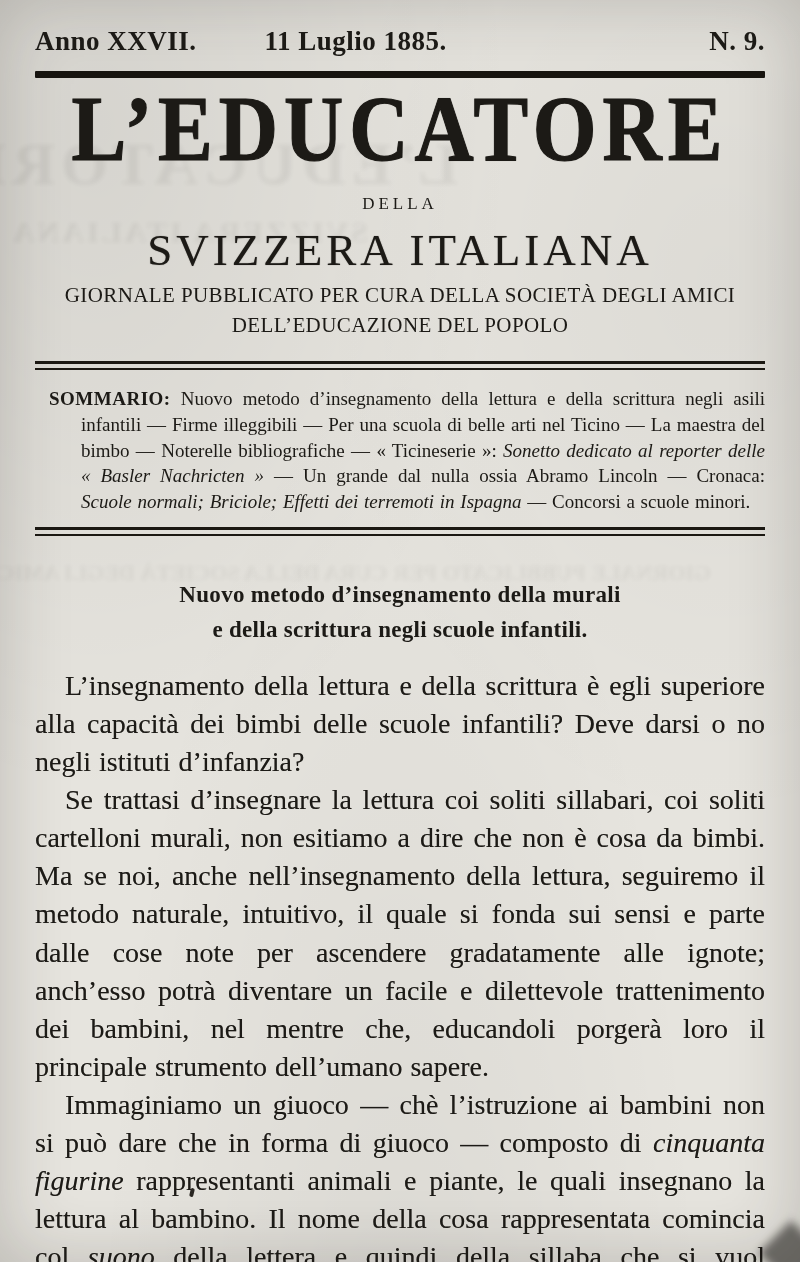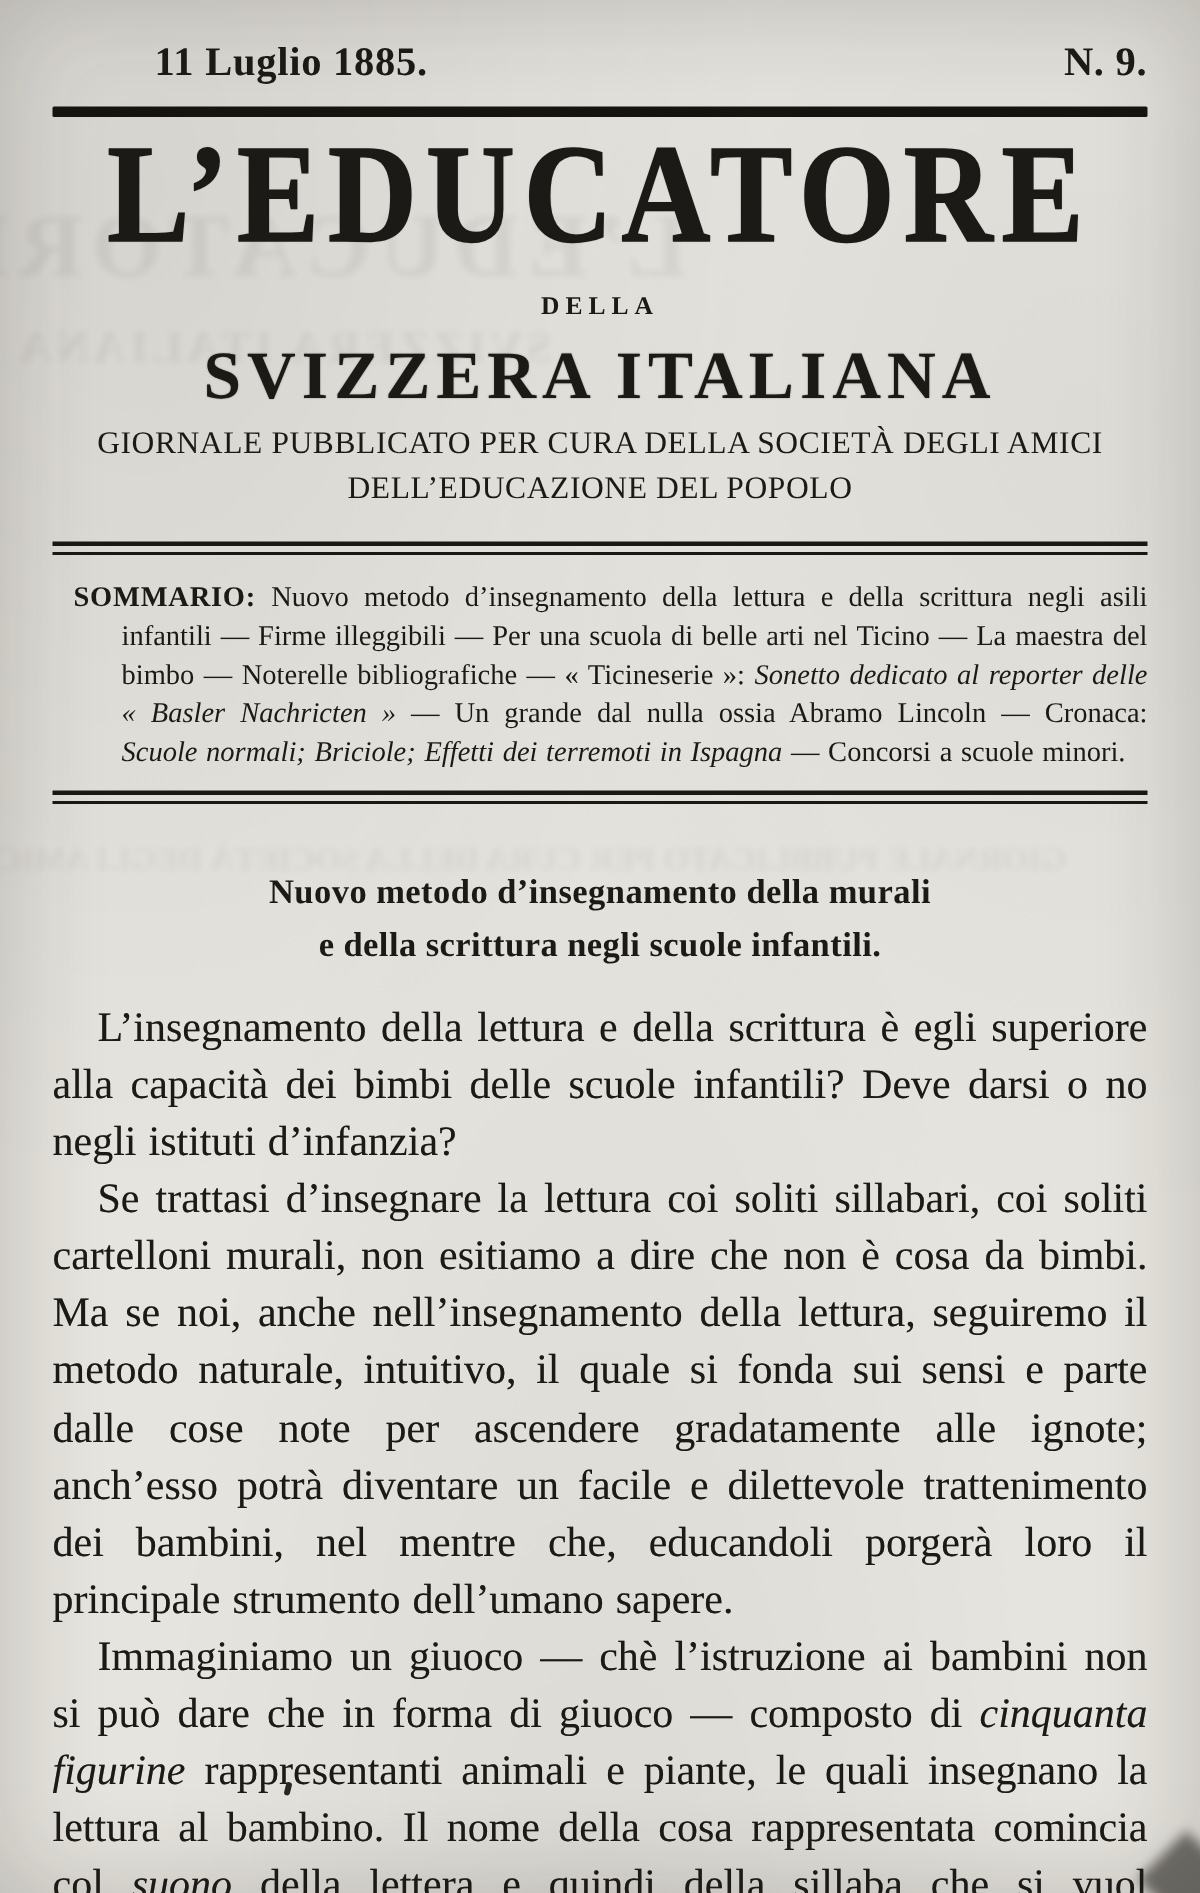--- a/index.html
+++ b/index.html
@@ -62,27 +62,27 @@
     letter-spacing: 6px;
     white-space: nowrap;
     transform: scaleY(1.14);
     transform-origin: 50% 60%;
     -webkit-text-stroke: 1px #1c1a16;
     text-shadow: 0 0 1px rgba(20,18,14,0.6);
   }
   .della {
     margin-top: 16px;
     font-size: 17px;
-    font-weight: bold;
+    font-weight: normal;
     letter-spacing: 4px;
   }
   .journal-subtitle {
     margin: 10px 0 0 0;
     font-size: 45px;
-    font-weight: bold;
+    font-weight: normal;
     letter-spacing: 4px;
     white-space: nowrap;
     text-shadow: 0 0 1px rgba(20,18,14,0.5);
   }
   .tagline {
     margin-top: 4px;
     font-size: 21px;
     font-weight: normal;
     letter-spacing: 0.4px;
     line-height: 1.45;
@@ -151,20 +151,21 @@
 </head>
 <body>
 
 <div class="page">
 
   <div class="ghost ghost-1">L’EDUCATORE</div>
   <div class="ghost ghost-2">SVIZZERA ITALIANA</div>
   <div class="ghost ghost-3">GIORNALE PUBBLICATO PER CURA DELLA SOCIETÀ DEGLI AMICI</div>
 
   <header class="dateline">
+    <span class="dl-left">Anno XXVII.</span>
     <span class="dl-center">11 Luglio 1885.</span>
     <span class="dl-right">N. 9.</span>
   </header>
 
   <div class="rule-thick"></div>
 
   <div class="masthead">
     <h1 class="journal-title">L’EDUCATORE</h1>
     <div class="della">DELLA</div>
     <h2 class="journal-subtitle">SVIZZERA ITALIANA</h2>

